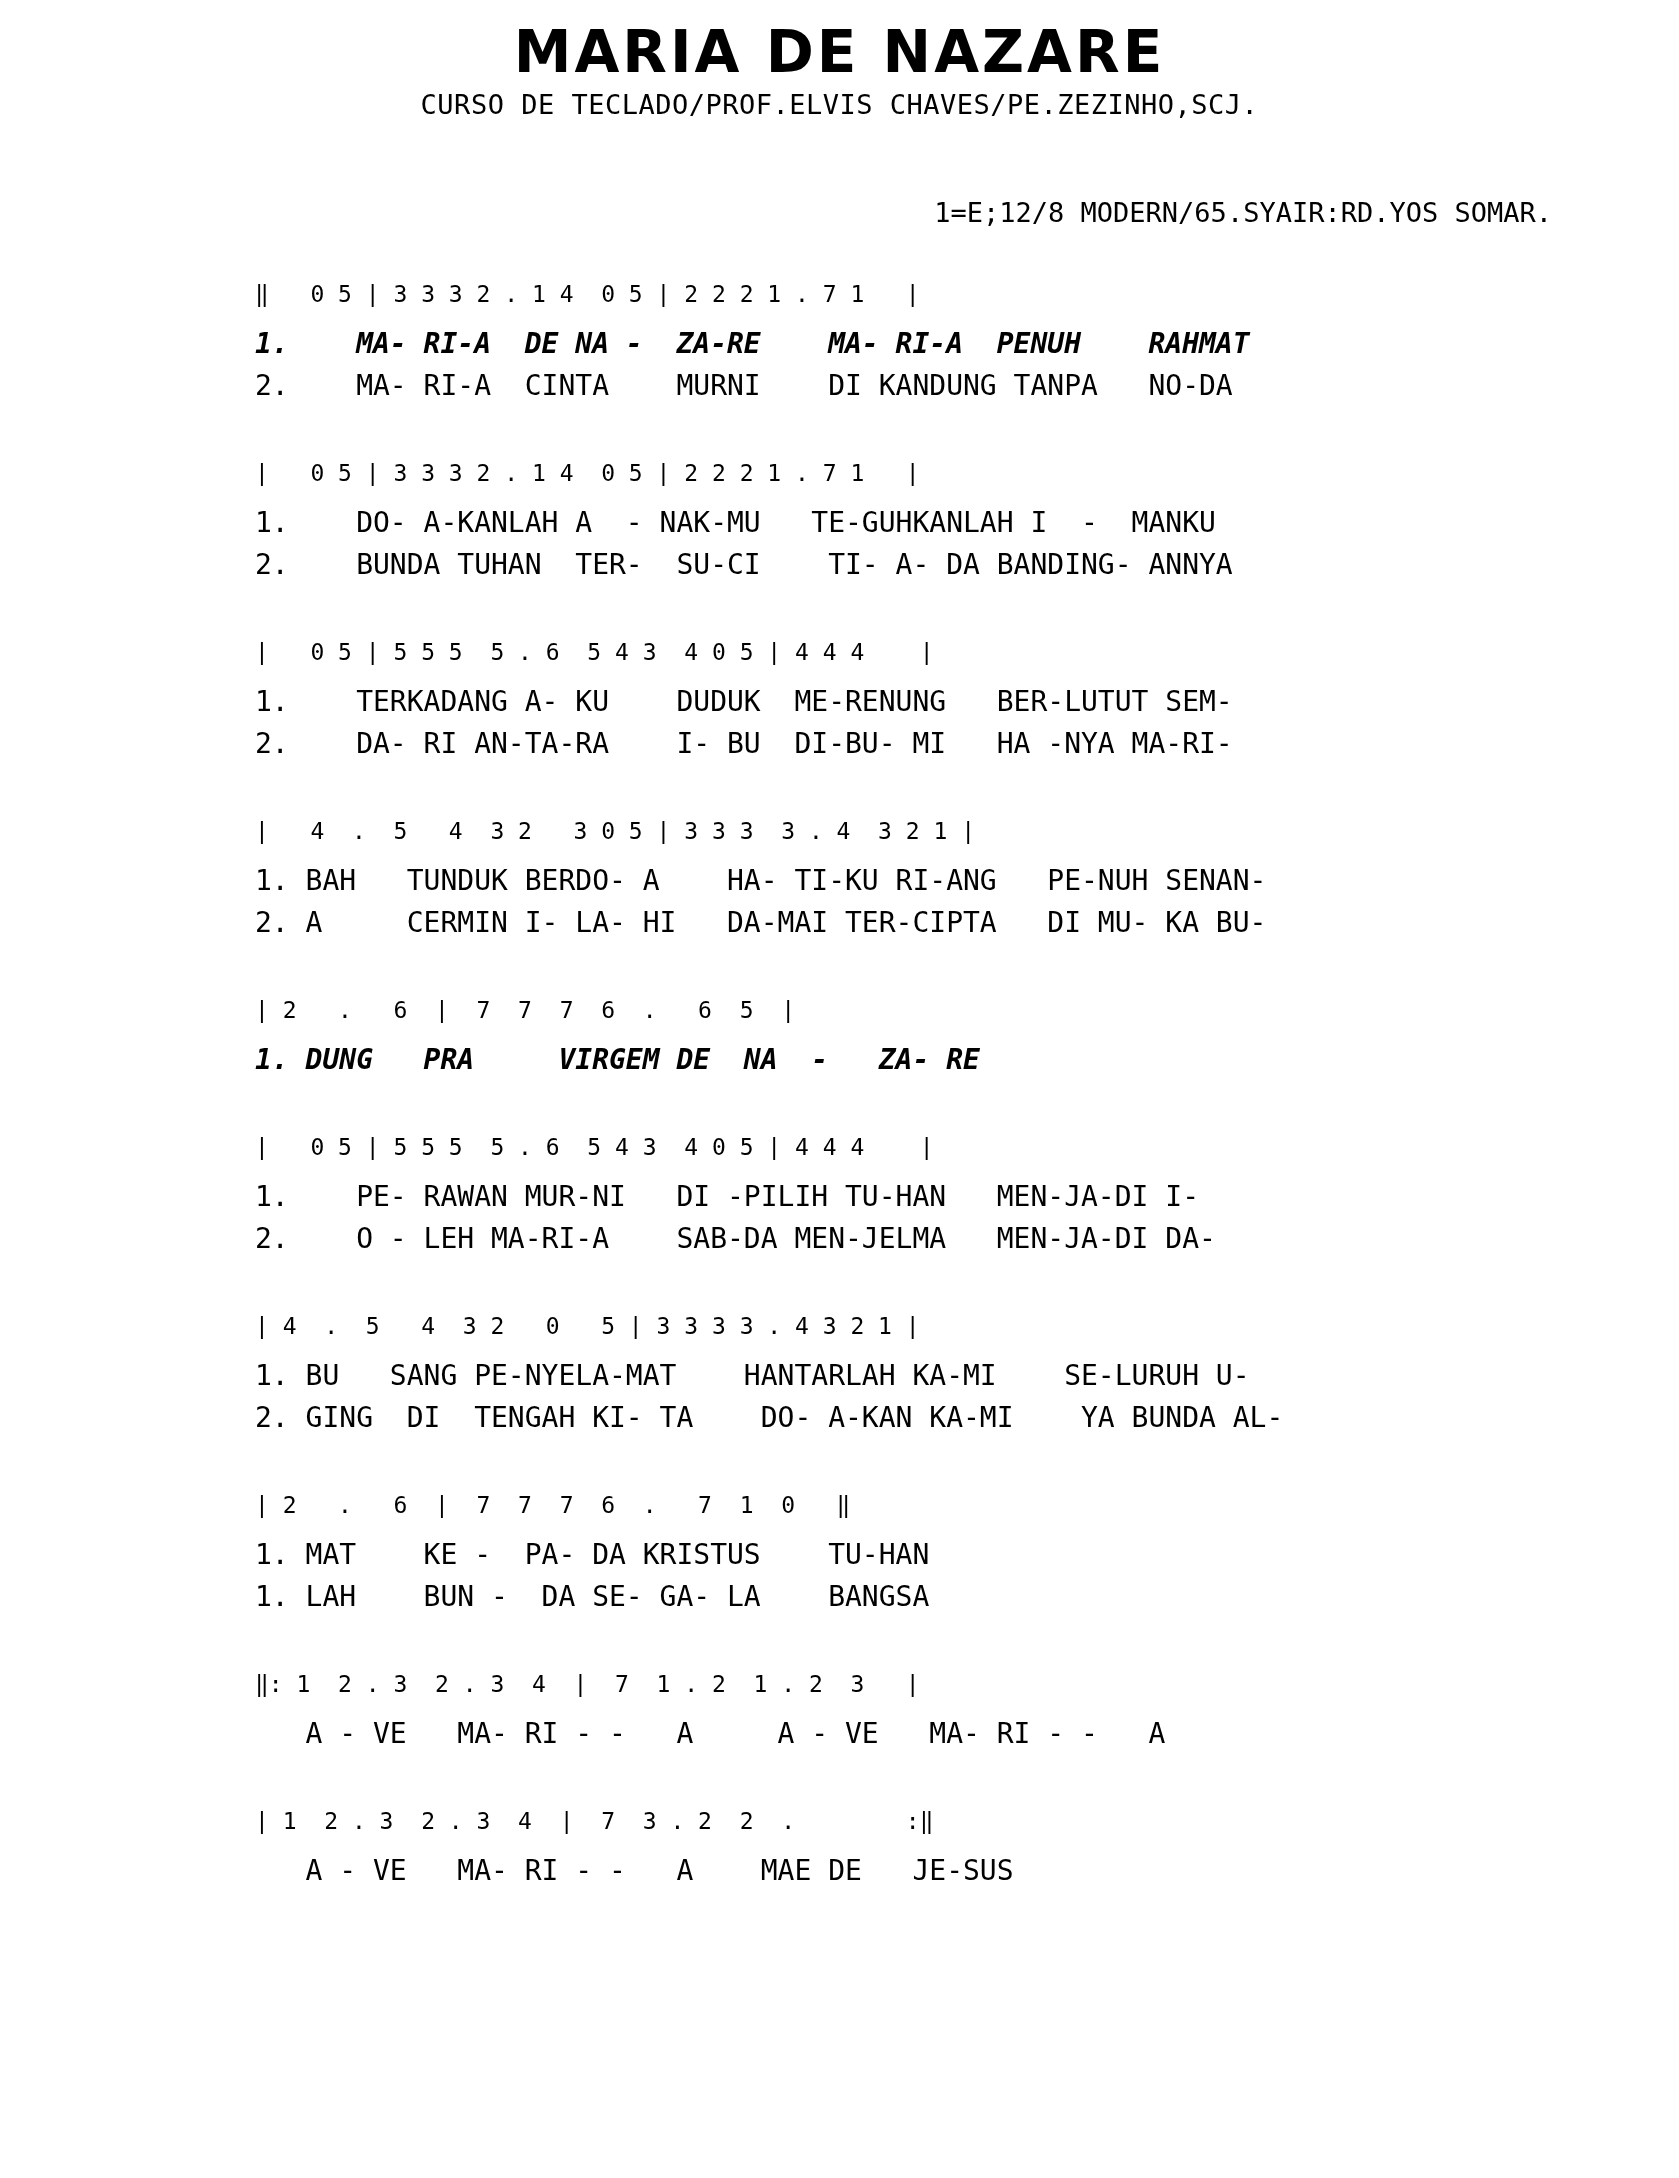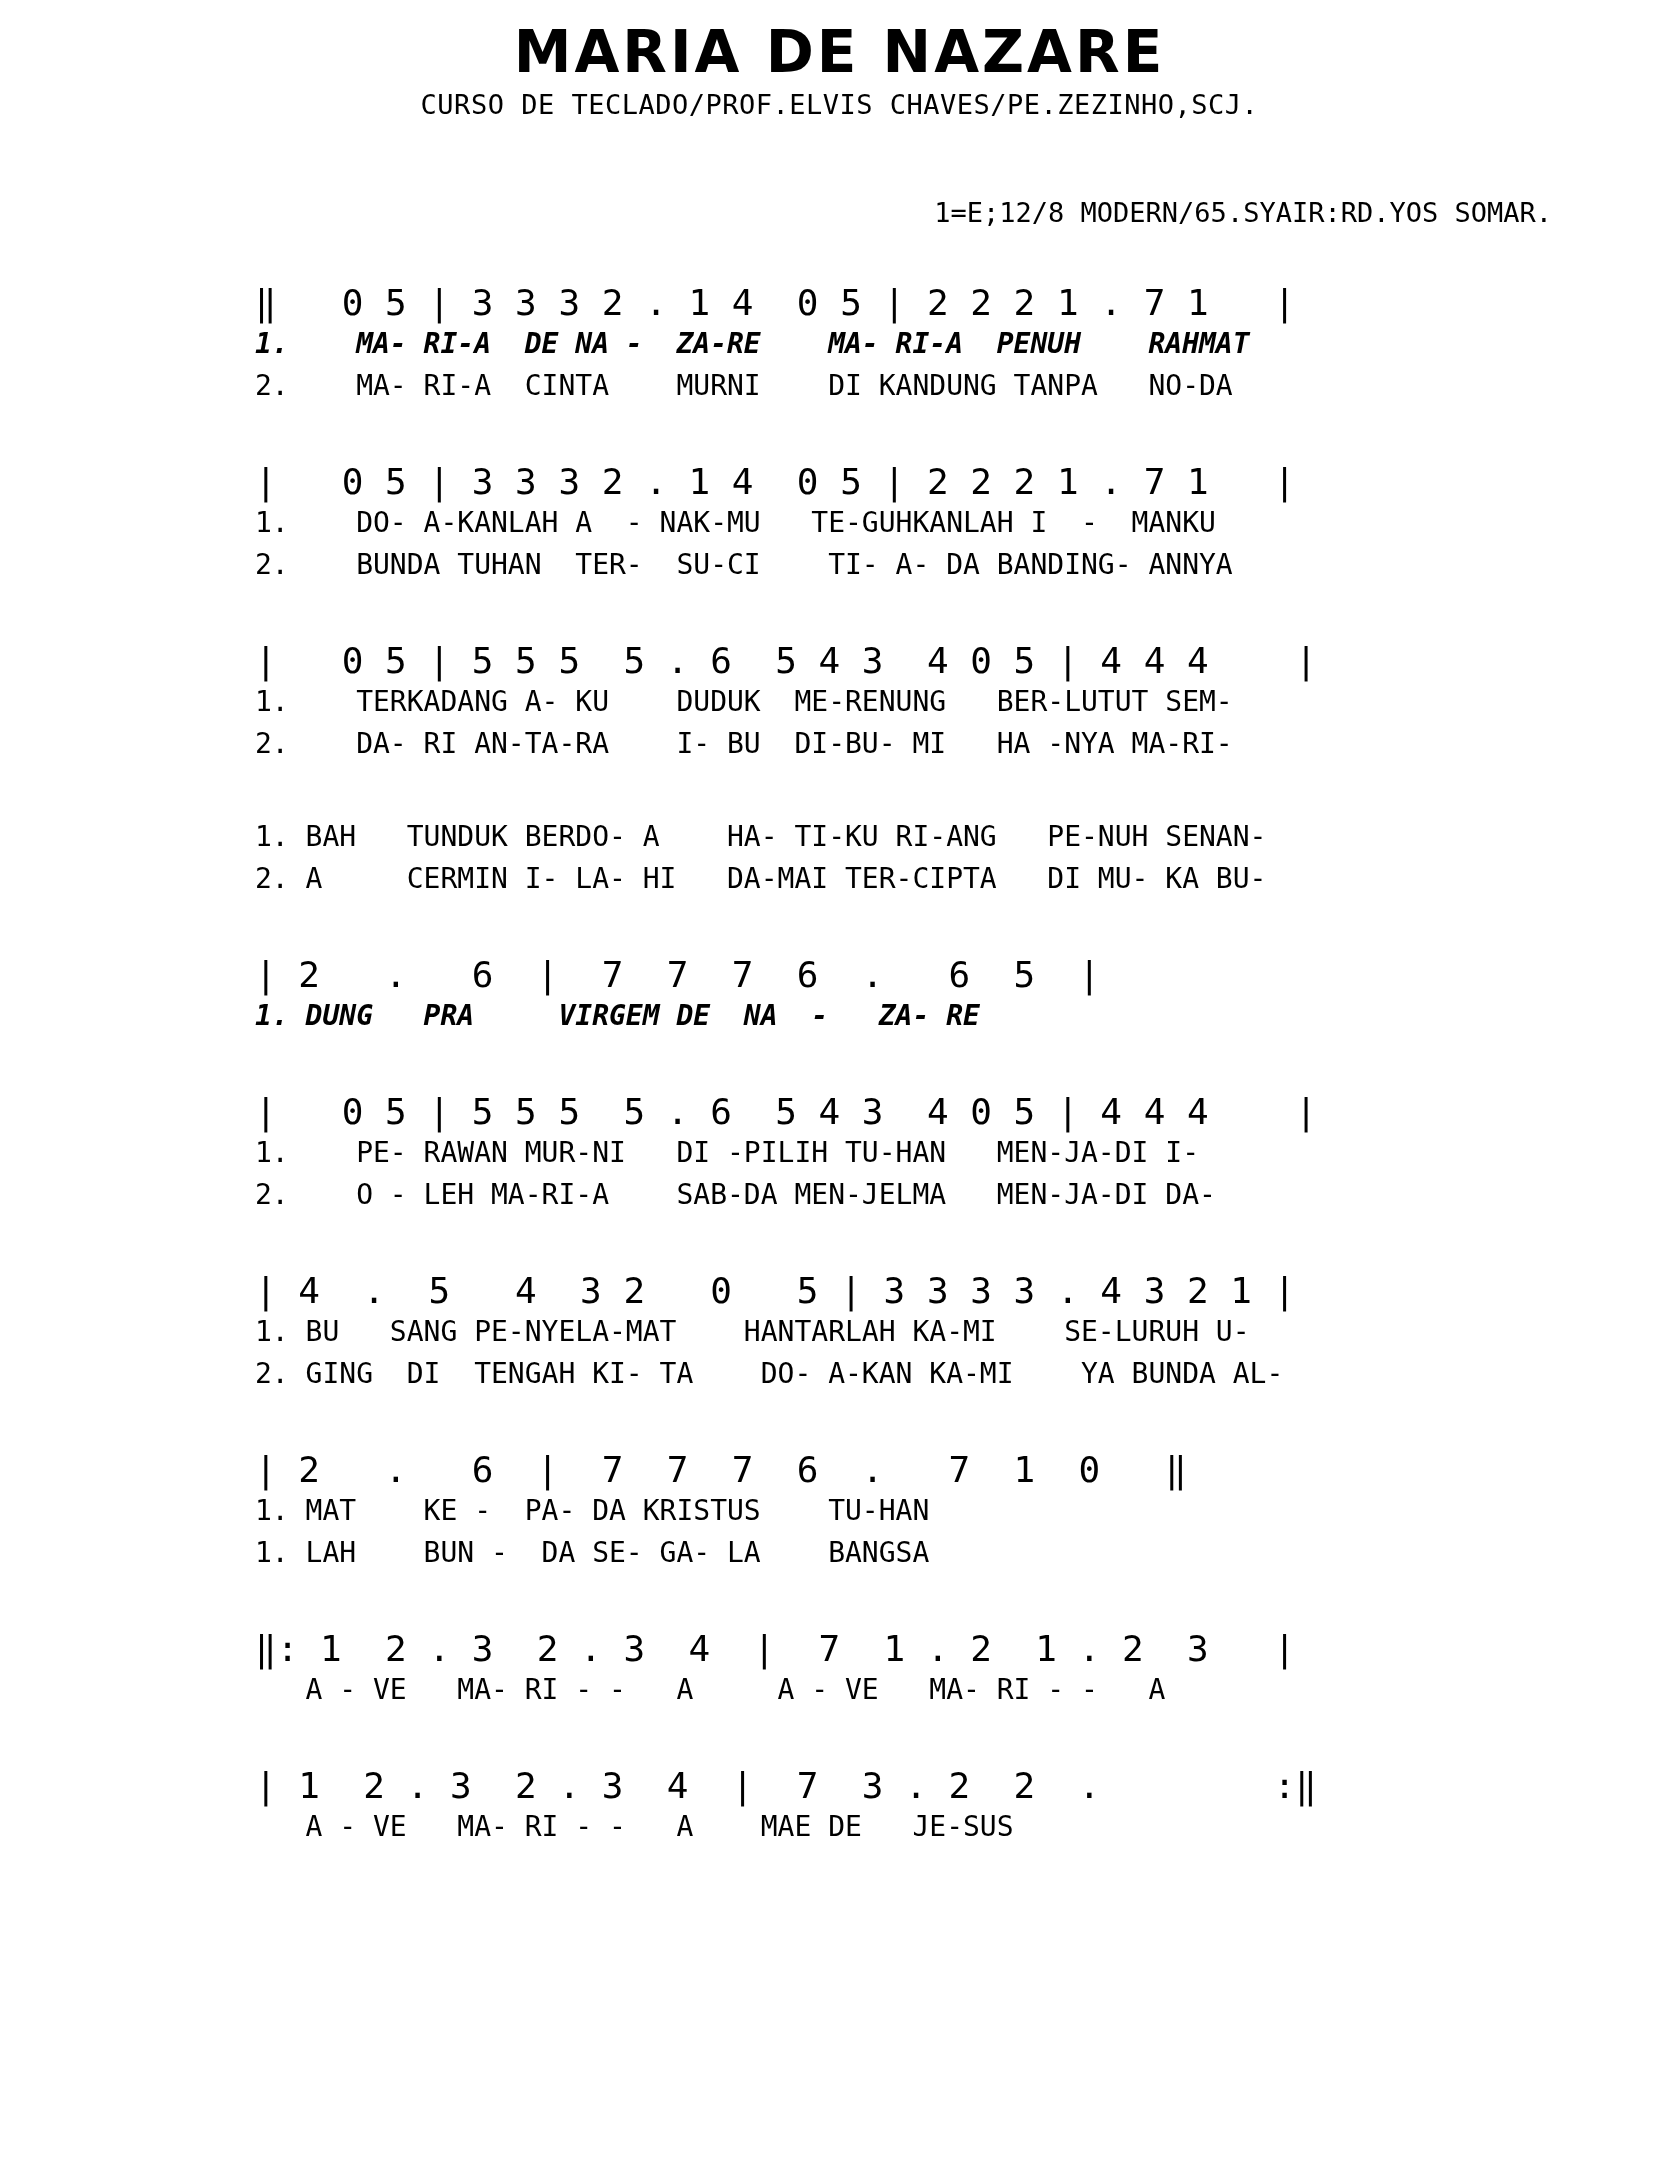--- a/index.html
+++ b/index.html
@@ -50,21 +50,21 @@
   }
   .score {
     margin: 51px 0 0 0;
     padding: 0 0 0 255px;
   }
   .system {
     margin-bottom: 51px;
   }
   .notes-line {
     font-family: "DejaVu Sans Mono", monospace;
-    font-size: 36px;
+    font-size: 23px;
     white-space: pre;
     line-height: 1.35;
     position: relative;
     height: 44px;
   }
   .lyric-line {
     font-family: "DejaVu Sans Mono", monospace;
     font-size: 28px;
     white-space: pre;
     line-height: 1.5;
@@ -101,20 +101,21 @@
       <div class="lyric-line">2.    BUNDA TUHAN  TER-  SU-CI    TI- A- DA BANDING- ANNYA</div>
     </div>
 
     <div class="system">
       <div class="notes-line">|   0 5 | 5 5 5  5 . 6  5 4 3  4 0 5 | 4 4 4    |</div>
       <div class="lyric-line">1.    TERKADANG A- KU    DUDUK  ME-RENUNG   BER-LUTUT SEM-</div>
       <div class="lyric-line">2.    DA- RI AN-TA-RA    I- BU  DI-BU- MI   HA -NYA MA-RI-</div>
     </div>
 
     <div class="system">
+      <div class="notes-line">|   4  .  5   4  3 2   3 0 5 | 3 3 3  3 . 4  3 2 1 |</div>
       <div class="lyric-line">1. BAH   TUNDUK BERDO- A    HA- TI-KU RI-ANG   PE-NUH SENAN-</div>
       <div class="lyric-line">2. A     CERMIN I- LA- HI   DA-MAI TER-CIPTA   DI MU- KA BU-</div>
     </div>
 
     <div class="system">
       <div class="notes-line">| 2   .   6  |  7  7  7  6  .   6  5  |</div>
       <div class="lyric-line bold-ital">1. DUNG   PRA     VIRGEM DE  NA  -   ZA- RE</div>
     </div>
 
     <div class="system">

